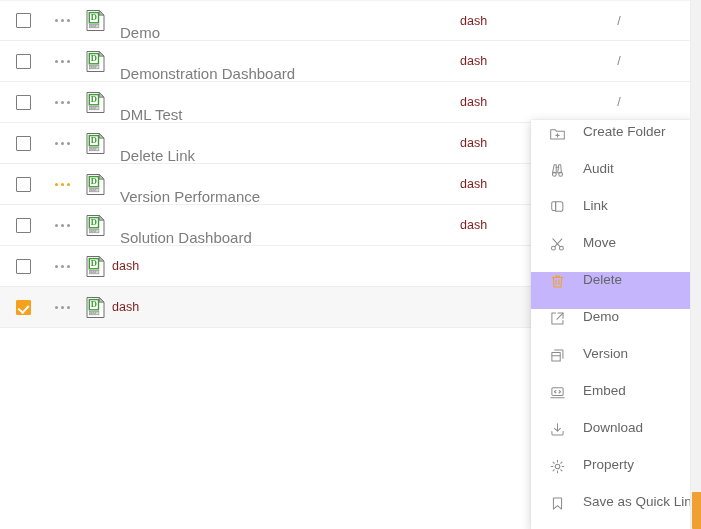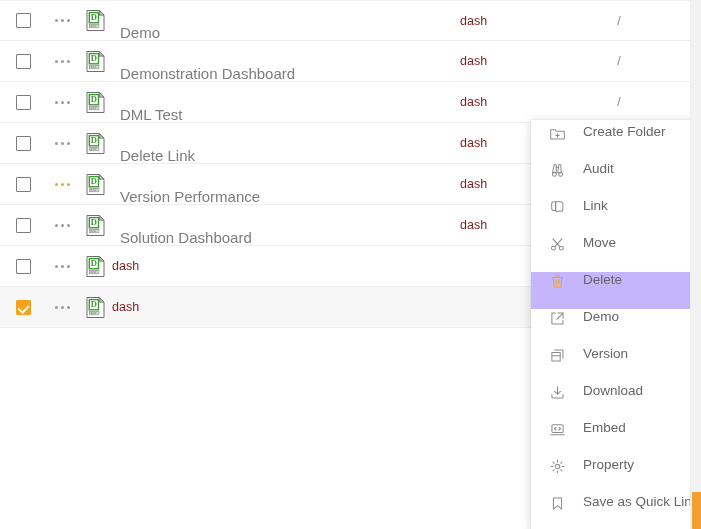--- a/index.html
+++ b/index.html
@@ -458,40 +458,40 @@
           <path d="M6.6 3.4h9.8v9.8"></path>
           <path d="M3.4 6.6h9.8v9.8H3.4z"></path>
           <path d="M3.4 10.3h9.8"></path>
         </svg>
       </span>
       <span class="menu-label">Version</span>
     </div>
     <div class="menu-item">
       <span class="menu-icon">
         <svg width="17" height="17" viewBox="0 0 20 20" fill="none" stroke="currentColor" stroke-width="1.2" stroke-linecap="round" stroke-linejoin="round">
+          <rect x="3.4" y="4.4" width="13.2" height="9.2" rx="1.3"></rect>
+          <path d="M2.2 16.2h15.6"></path>
+          <path d="M8.2 7.6 6.4 9.1l1.8 1.5M11.8 7.6l1.8 1.5-1.8 1.5"></path>
+        </svg>
+      </span>
+      <span class="menu-label">Embed</span>
+    </div>
+    <div class="menu-item">
+      <span class="menu-icon">
+        <svg width="17" height="17" viewBox="0 0 20 20" fill="none" stroke="currentColor" stroke-width="1.2" stroke-linecap="round" stroke-linejoin="round">
           <path d="M10 3.2v8.4"></path>
           <path d="M6.6 8.6 10 11.9l3.4-3.3"></path>
           <path d="M3.4 12.4v2.5a1.6 1.6 0 0 0 1.6 1.6h10a1.6 1.6 0 0 0 1.6-1.6v-2.5"></path>
         </svg>
       </span>
       <span class="menu-label">Download</span>
     </div>
     <div class="menu-item">
       <span class="menu-icon">
         <svg width="17" height="17" viewBox="0 0 20 20" fill="none" stroke="currentColor" stroke-width="1.2" stroke-linecap="round" stroke-linejoin="round">
-          <rect x="3.4" y="4.4" width="13.2" height="9.2" rx="1.3"></rect>
-          <path d="M2.2 16.2h15.6"></path>
-          <path d="M8.2 7.6 6.4 9.1l1.8 1.5M11.8 7.6l1.8 1.5-1.8 1.5"></path>
-        </svg>
-      </span>
-      <span class="menu-label">Embed</span>
-    </div>
-    <div class="menu-item">
-      <span class="menu-icon">
-        <svg width="17" height="17" viewBox="0 0 20 20" fill="none" stroke="currentColor" stroke-width="1.2" stroke-linecap="round" stroke-linejoin="round">
           <circle cx="10" cy="10" r="2.7"></circle>
           <path d="M10 2.6v2M10 15.4v2M17.4 10h-2M4.6 10h-2M15.2 4.8l-1.4 1.4M6.2 13.8l-1.4 1.4M15.2 15.2l-1.4-1.4M6.2 6.2 4.8 4.8"></path>
         </svg>
       </span>
       <span class="menu-label">Property</span>
     </div>
     <div class="menu-item">
       <span class="menu-icon">
         <svg width="17" height="17" viewBox="0 0 20 20" fill="none" stroke="currentColor" stroke-width="1.2" stroke-linecap="round" stroke-linejoin="round">
           <path d="M5.2 3.4h9.6v13.2L10 12.6l-4.8 4z"></path>

